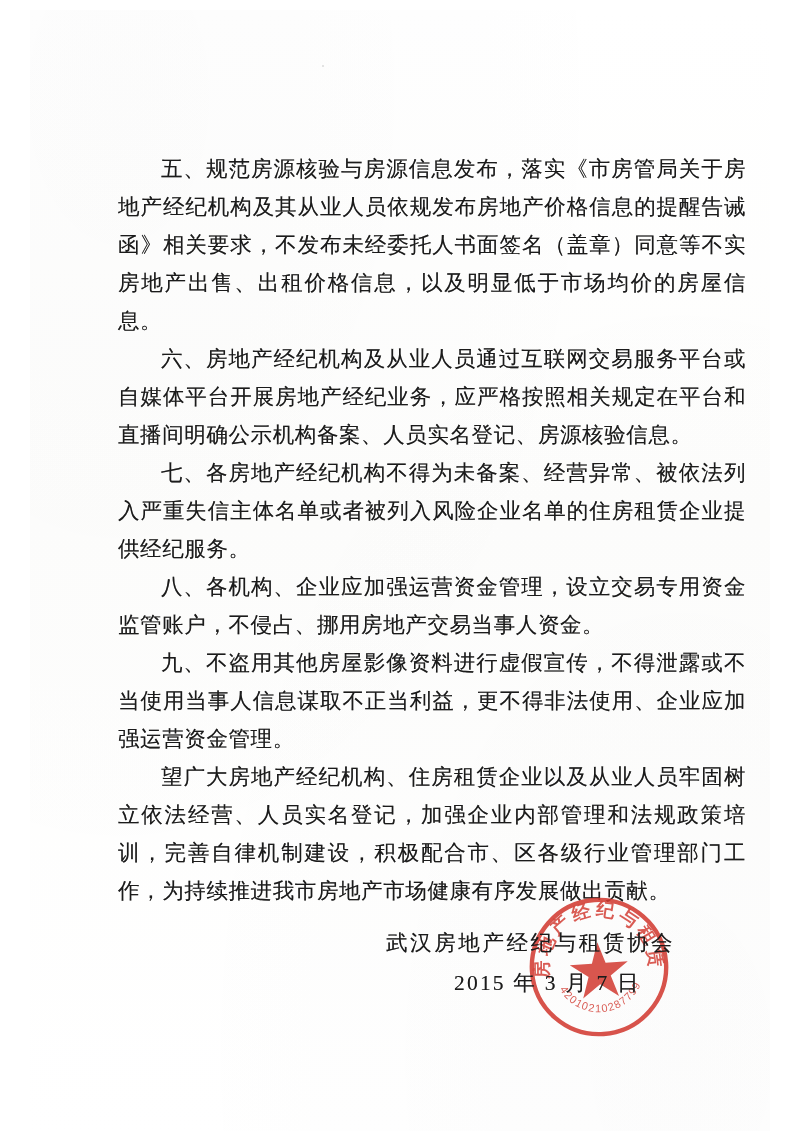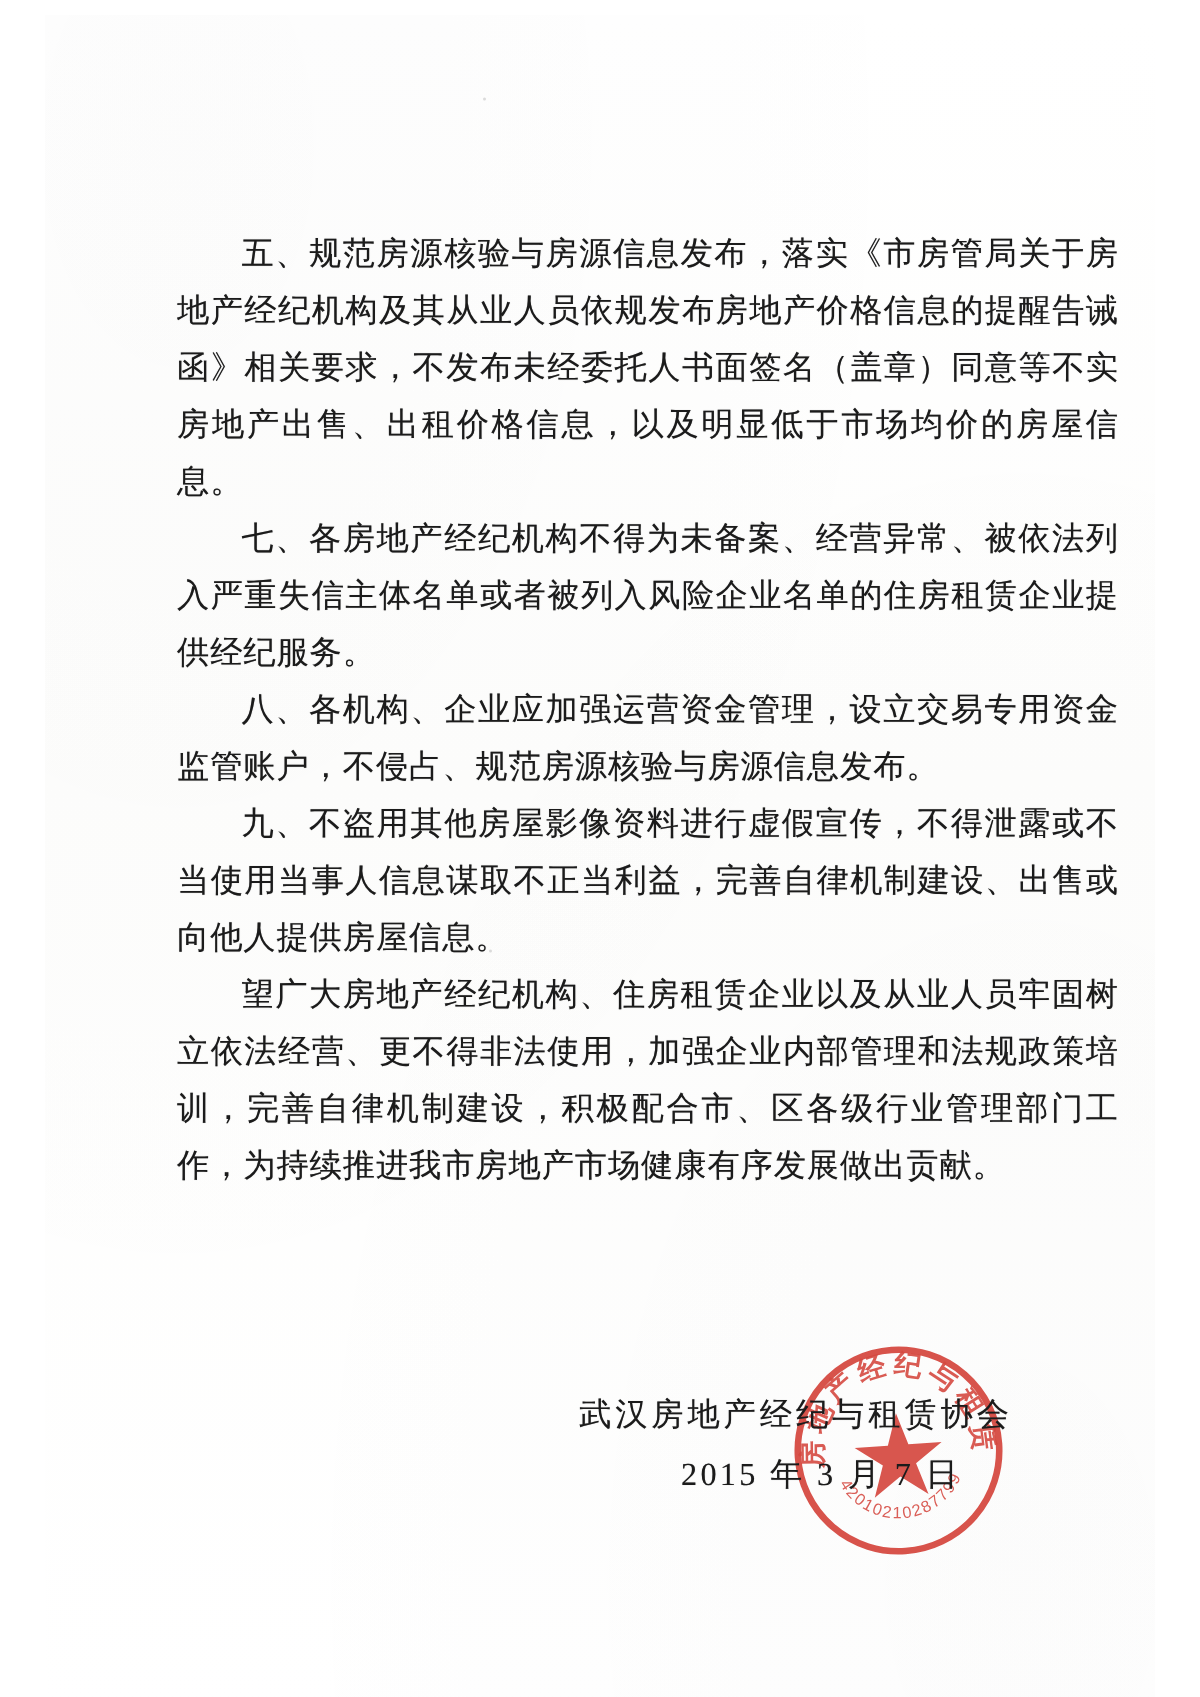--- a/index.html
+++ b/index.html
@@ -107,24 +107,25 @@
 </head>
 <body>
 
 <div id="page">
 
   <span class="speck" style="left:292px;top:55px;width:2px;height:2px;"></span>
   <span class="speck" style="left:296px;top:623px;width:2px;height:2px;"></span>
 
   <div id="body-text">
     <p class="para">五、规范房源核验与房源信息发布，落实《市房管局关于房地产经纪机构及其从业人员依规发布房地产价格信息的提醒告诫函》相关要求，不发布未经委托人书面签名（盖章）同意等不实房地产出售、出租价格信息，以及明显低于市场均价的房屋信息。</p>
+    <p class="para">六、房地产经纪机构及从业人员通过互联网交易服务平台或自媒体平台开展房地产经纪业务，应严格按照相关规定在平台和直播间明确公示机构备案、人员实名登记、房源核验信息。</p>
     <p class="para">七、各房地产经纪机构不得为未备案、经营异常、被依法列入严重失信主体名单或者被列入风险企业名单的住房租赁企业提供经纪服务。</p>
-    <p class="para">八、各机构、企业应加强运营资金管理，设立交易专用资金监管账户，不侵占、规范房源核验与房源信息发布。</p>
-    <p class="para">九、不盗用其他房屋影像资料进行虚假宣传，不得泄露或不当使用当事人信息谋取不正当利益，完善自律机制建设、出售或向他人提供房屋信息。</p>
-    <p class="para">望广大房地产经纪机构、住房租赁企业以及从业人员牢固树立依法经营、更不得非法使用，加强企业内部管理和法规政策培训，完善自律机制建设，积极配合市、区各级行业管理部门工作，为持续推进我市房地产市场健康有序发展做出贡献。</p>
+    <p class="para">八、各机构、企业应加强运营资金管理，设立交易专用资金监管账户，不侵占、挪用房地产交易当事人资金。</p>
+    <p class="para">九、不盗用其他房屋影像资料进行虚假宣传，不得泄露或不当使用当事人信息谋取不正当利益，更不得非法使用、企业应加强运营资金管理。</p>
+    <p class="para">望广大房地产经纪机构、住房租赁企业以及从业人员牢固树立依法经营、人员实名登记，加强企业内部管理和法规政策培训，完善自律机制建设，积极配合市、区各级行业管理部门工作，为持续推进我市房地产市场健康有序发展做出贡献。</p>
   </div>
 
   <div id="seal">
     <svg viewBox="0 0 200 200" xmlns="http://www.w3.org/2000/svg">
       <defs>
         <path id="sealArcTop" d="M 30,100 A 70,70 0 0 1 170,100" fill="none"></path>
         <path id="sealArcBottom" d="M 38,100 A 62,62 0 0 0 162,100" fill="none"></path>
       </defs>
       <circle cx="100" cy="100" r="92" fill="none" stroke="#d23a31" stroke-width="6" opacity="0.95"></circle>
       <text font-family="'Liberation Serif', serif" font-size="25" font-weight="bold" fill="#d23a31" letter-spacing="5.2" opacity="0.9">

